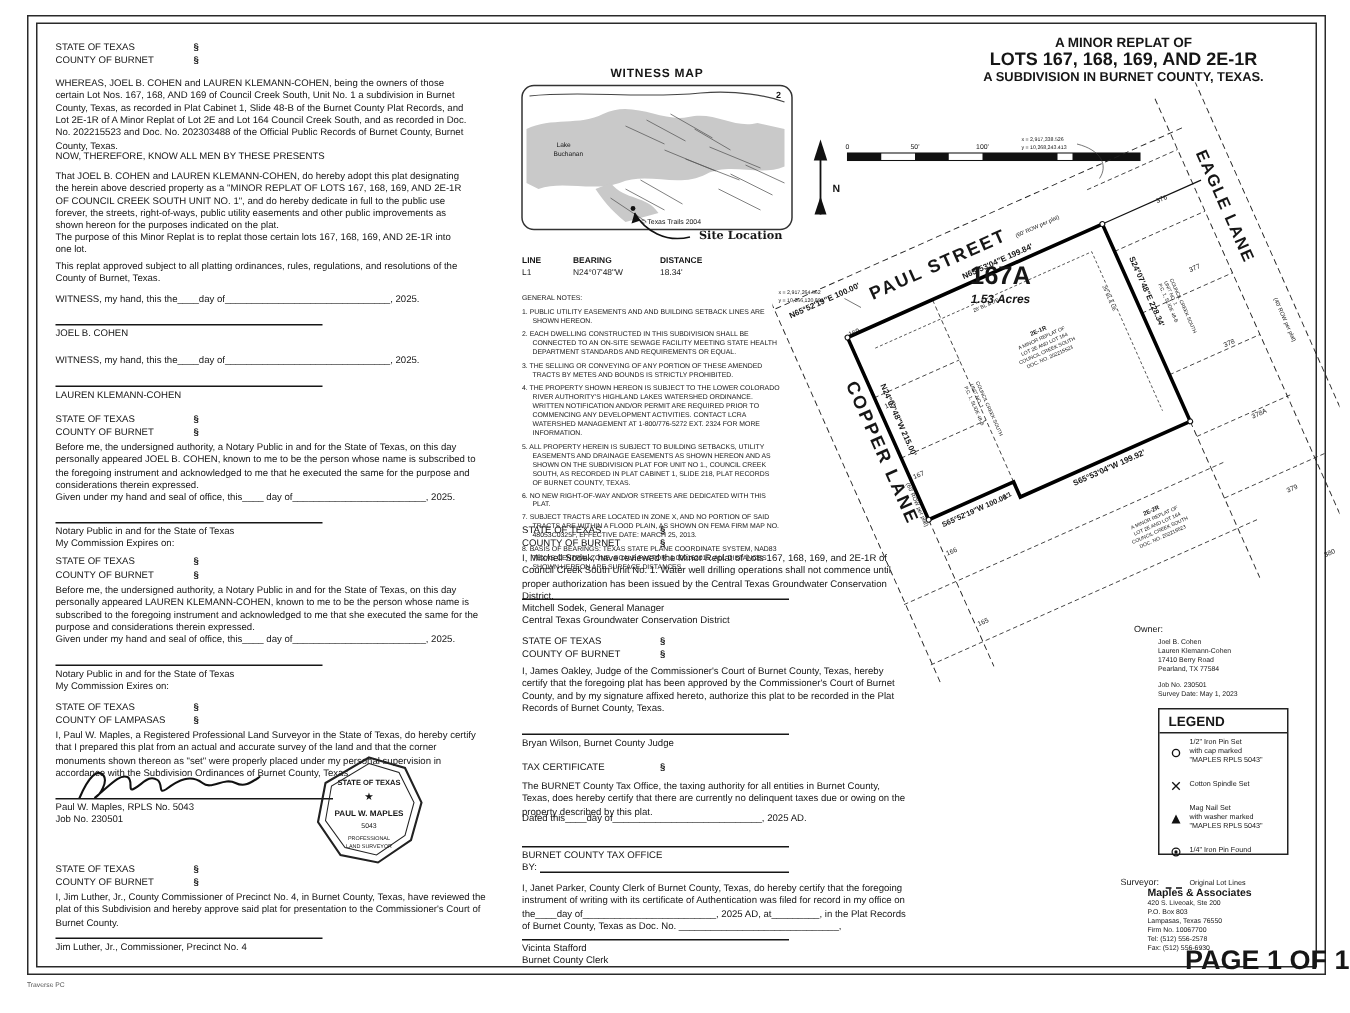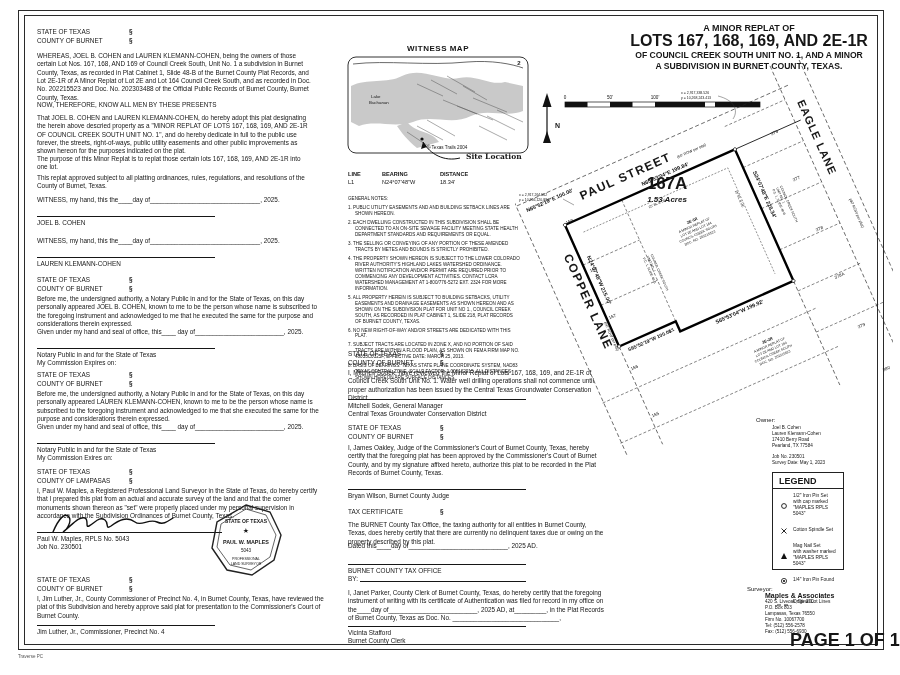--- a/index.html
+++ b/index.html
@@ -216,22 +216,21 @@
   <div class="abs p b" style="left:348px;top:567px;width:220px;font-weight:normal;">BURNET COUNTY TAX OFFICE</div>
   <div class="abs p" style="left:348px;top:575px;width:30px;">BY:</div>
   <div class="abs sigline" style="left:360px;top:581px;width:166px;"></div>
   <div class="abs p" style="left:348px;top:589px;width:262px;">I, Janet Parker, County Clerk of Burnet County, Texas, do hereby certify that the foregoing instrument of writing with its certificate of Authentication was filed for record in my office on the____day of_________________________, 2025 AD, at_________, in the Plat Records of Burnet County, Texas as Doc. No. ______________________________,</div>
   <div class="abs sigline" style="left:348px;top:626px;width:178px;"></div>
   <div class="abs p" style="left:348px;top:629px;width:220px;">Vicinta Stafford</div>
   <div class="abs p" style="left:348px;top:637px;width:220px;">Burnet County Clerk</div>
 
   <div class="abs c" style="left:608px;top:23px;width:282px;">
     <div class="b" style="font-size:9px;">A MINOR REPLAT OF</div>
-    <div class="b" style="font-size:16px;line-height:1.05;">LOTS 167, 168, 169, AND 2E-1R</div>
-    <div class="b" style="font-size:8.6px;line-height:1.25;">OF COUNCIL CREEK SOUTH UNIT NO. 1, AND A MINOR</div>
+    <div class="b" style="font-size:12px;line-height:1.05;">LOTS 167, 168, 169, AND 2E-1R</div>
     <div class="b" style="font-size:8.6px;line-height:1.25;">A SUBDIVISION IN BURNET COUNTY, TEXAS.</div>
   </div>
 
   <svg class="abs" style="left:515px;top:55px;" width="378" height="400" viewBox="0 0 378 400">
 
     <g>
       <line x1="32" y1="50" x2="32" y2="88" stroke="#111" stroke-width="1.2"></line>
       <polygon points="32,38 27.5,52 36.5,52" fill="#111"></polygon>
       <polygon points="28,88 36,88 32,76" fill="#111"></polygon>
       <text x="40" y="73" font-size="7" font-weight="bold">N</text>
@@ -355,21 +354,21 @@
     <div class="tiny" style="padding-left:16px;padding-top:2px;">
       <div>Joel B. Cohen</div>
       <div>Lauren Klemann-Cohen</div>
       <div>17410 Berry Road</div>
       <div>Pearland, TX 77584</div>
       <div style="margin-top:5px;">Job No. 230501</div>
       <div>Survey Date: May 1, 2023</div>
     </div>
   </div>
 
-  <div class="abs" style="left:772px;top:472px;width:72px;height:98px;border:1px solid #222;">
+  <div class="abs" style="left:772px;top:472px;width:87px;height:98px;border:1px solid #222;">
     <div class="b" style="font-size:9px;padding:3px 0 2px 6px;border-bottom:1px solid #222;">LEGEND</div>
     <div style="padding:4px 2px 0 2px;">
       <div class="legend-row">
         <span class="legend-sym"><svg width="8" height="8" viewBox="0 0 8 8">
               <circle cx="4" cy="4" r="2.4" fill="none" stroke="#111" stroke-width="0.9"></circle>
             </svg></span>
         <span class="legend-txt">
           <div>1/2" Iron Pin Set</div>
           <div>with cap marked</div>
           <div>"MAPLES RPLS 5043"</div>

